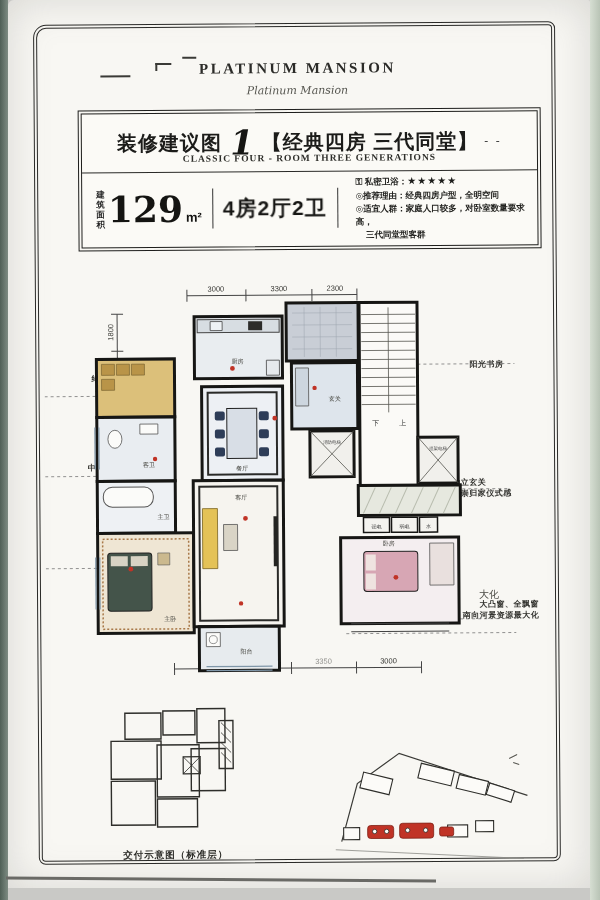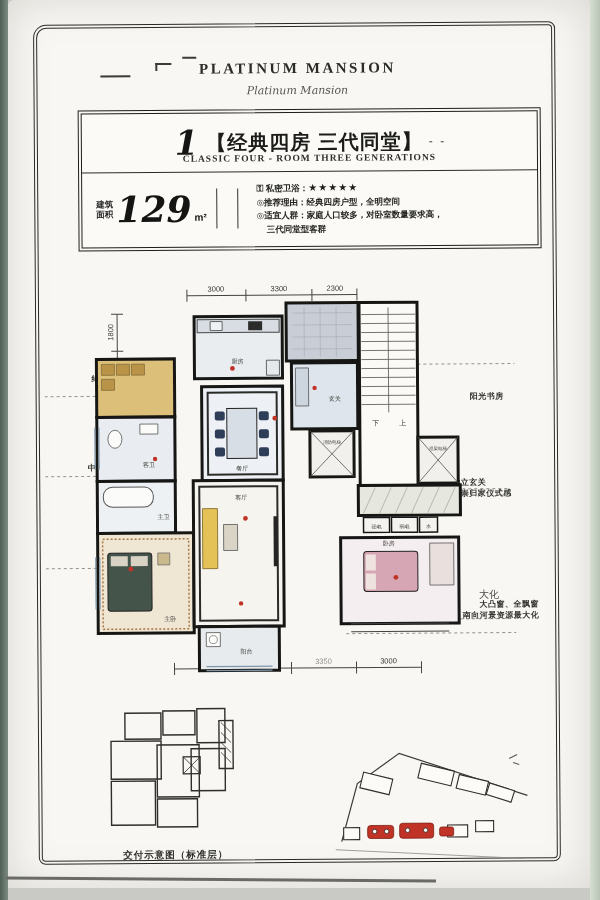--- a/index.html
+++ b/index.html
@@ -32,23 +32,23 @@
   .t-prefix,.t-bracket{font-size:20px;font-weight:800;color:#1c1c1a;letter-spacing:1px;}
   .t-num{font-family:"DejaVu Serif",serif;font-style:italic;font-weight:700;
     font-size:34px;color:#151513;margin:0 2px;line-height:1;}
   .t-dash{font-size:12px;color:#444;letter-spacing:2px;}
   .t-sub{position:absolute;left:0;right:0;top:40px;text-align:center;
     font-family:"Liberation Serif","DejaVu Serif",serif;font-size:9.5px;
     letter-spacing:1px;color:#2e2e2a;font-weight:700;}
   .info-row{display:flex;align-items:center;height:72px;padding:0 10px;}
   .area-wrap{display:flex;align-items:center;gap:3px;padding-left:4px;}
   .area-label{font-size:8.5px;font-weight:700;color:#222;line-height:1.2;text-align:right;}
-  .area-val{font-family:"DejaVu Serif",serif;font-style:italic;font-weight:700;
+  .area-val{font-family:"DejaVu Serif",serif;font-weight:700;
     font-size:36px;color:#141412;line-height:1;}
-  .area-unit{font-size:10px;color:#141412;font-weight:600;align-self:flex-end;
+  .area-unit{font-size:13px;color:#141412;font-weight:600;align-self:flex-end;
     padding-bottom:4px;}
   .vdiv{width:1px;background:#333;height:40px;margin:0 10px;}
   .layout-val{font-size:21px;font-weight:800;color:#161614;letter-spacing:1px;
     white-space:nowrap;filter:blur(.2px);}
   .rec{font-size:8.5px;font-weight:700;color:#22221f;line-height:1.55;padding-left:8px;}
   .rec .stars{color:#1c1c1a;font-size:10px;letter-spacing:1px;}
   .key-icon{display:inline-block;font-size:9px;}
   .callout{position:absolute;font-size:8px;font-weight:700;color:#33332f;
     line-height:1.4;letter-spacing:.5px;}
   .callout.r{text-align:right;}
@@ -72,35 +72,37 @@
     <div class="mark" style="left:103px;top:74px;width:30px;height:2px;"></div>
     <div class="mark" style="left:158px;top:62px;width:16px;height:2px;"></div>
     <div class="mark" style="left:158px;top:62px;width:2px;height:8px;"></div>
     <div class="mark" style="left:185px;top:56px;width:14px;height:2px;"></div>
 
     <div class="brand">PLATINUM MANSION</div>
     <div class="brand-sig">Platinum Mansion</div>
 
     <div class="titlebox">
       <div class="title-row">
+        <span class="t-prefix">装修建议图</span>
         <span class="t-num">1</span>
         <span class="t-bracket">【经典四房 三代同堂】</span>
         <span class="t-dash">- -</span>
         <div class="t-sub">CLASSIC FOUR - ROOM THREE GENERATIONS</div>
       </div>
       <div class="info-row">
         <div class="area-wrap">
           <div class="area-label">
             <div>建筑</div>
             <div>面积</div>
           </div>
           <span class="area-val">129</span>
           <span class="area-unit">m²</span>
         </div>
         <div class="vdiv"></div>
+        <div class="layout-val">4房2厅2卫</div>
         <div class="vdiv"></div>
         <div class="rec">
           <div>
             <span class="key-icon">⚿</span>
             <span>私密卫浴：</span><span class="stars">★★★★★</span>
           </div>
           <div>◎推荐理由：经典四房户型，全明空间</div>
           <div>◎适宜人群：家庭人口较多，对卧室数量要求高，</div>
           <div style="padding-left:10px">三代同堂型客群</div>
         </div>
@@ -112,21 +114,21 @@
         <div>尊享家族美食盛宴</div>
       </div>
     <div class="callout r" style="left:52px;top:450px;width:112px;">
       <div>全明通透格局</div>
         <div>中轴线南北一气贯通</div>
       </div>
     <div class="callout r" style="left:62px;top:552px;width:100px;">
       <div>私密卧房</div>
         <div>私密卫浴</div>
       </div>
-    <div class="callout" style="left:470px;top:360px;width:70px;margin-top:32px;">
+    <div class="callout" style="left:470px;top:360px;width:70px;">
       <div>阳光书房</div>
       </div>
     <div class="callout" style="left:452px;top:478px;width:86px;">
       <div>独立玄关</div>
         <div>尊崇归家仪式感</div>
       </div>
     <div class="stray" style="left:478px;top:589px;">大化</div>
     <div class="callout r" style="left:348px;top:600px;width:190px;">
       <div>大凸窗、全飘窗</div>
         <div>视野开阔，南向河景资源最大化</div>

